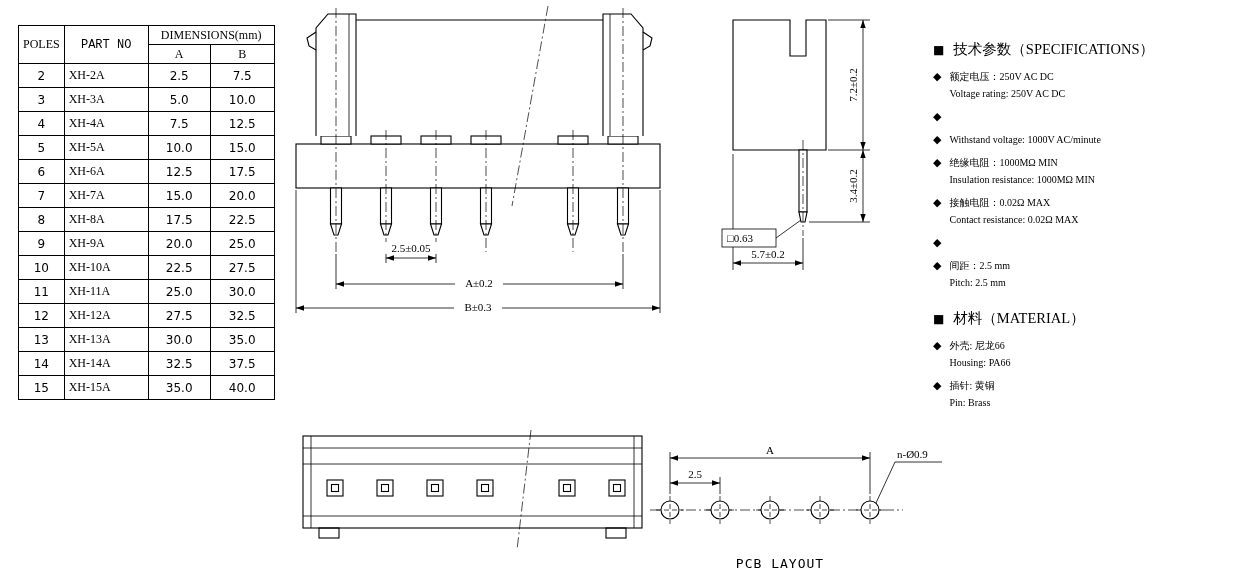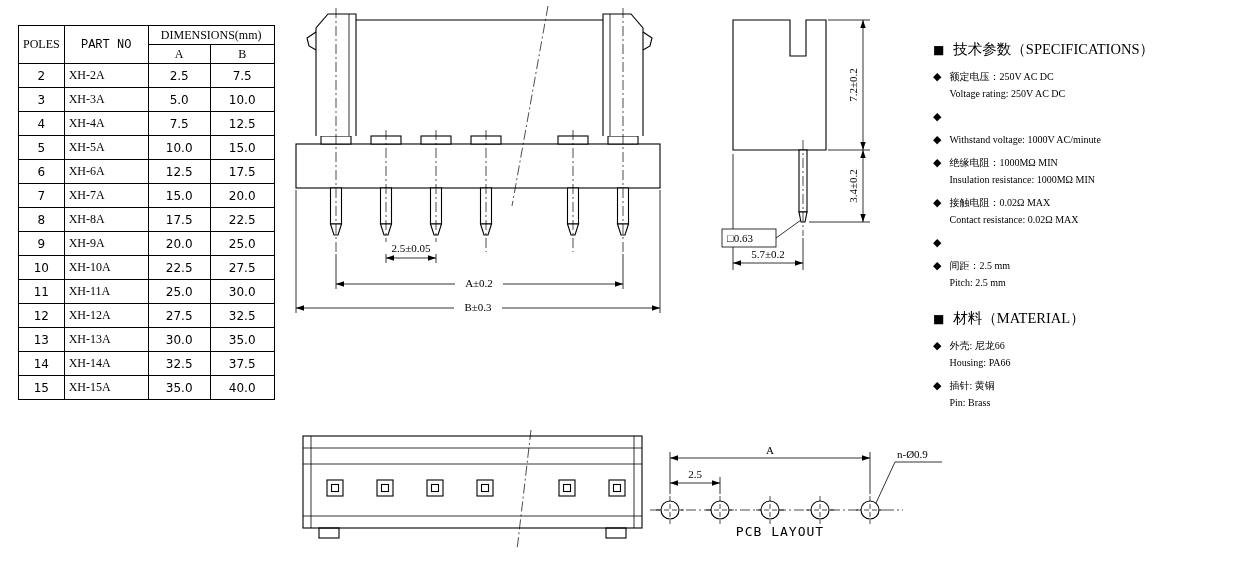--- a/index.html
+++ b/index.html
@@ -15,21 +15,21 @@
   th.h-poles { width:40px; } th.h-part { width:84px;font-family:Liberation Mono, monospace; } th.h-a { width:62px; } th.h-b { width:64px; }
   td.c-poles { text-align:center; font-family:"DejaVu Sans","Liberation Sans",sans-serif; font-size:11px; }
   td.c-part  { text-align:left; padding-left:8px;margin-top:44px; }
   td.c-a, td.c-b { text-align:center; font-family:"DejaVu Sans","Liberation Sans",sans-serif; font-size:11px; }
 
   
   .svg-front  { position:absolute; left:288px; top:6px; }
   .svg-side   { position:absolute; left:718px; top:8px; }
   .svg-bottom { position:absolute; left:295px; top:428px; }
   .svg-pcb    { position:absolute; left:645px; top:428px; }
-  .pcb-caption { position:absolute; left:645px; top:524px; width:270px; text-align:center;
+  .pcb-caption { position:absolute; left:645px; top:556px; width:270px; text-align:center;
                  font-family:"DejaVu Sans Mono","Liberation Mono",monospace; font-size:13px; letter-spacing:1px; }
 
   .ol   { stroke:#000; stroke-width:1.1; fill:none; }
   .olf  { stroke:#000; stroke-width:1.1; fill:#fff; }
   .thin { stroke:#000; stroke-width:0.8; fill:none; }
   .cl   { stroke:#000; stroke-width:0.7; fill:none; stroke-dasharray:10 3 2 3; }
   .dash { stroke:#000; stroke-width:0.7; fill:none; stroke-dasharray:5 3; }
   .arrow { fill:#000; stroke:none; }
   .mask  { fill:#fff; stroke:none; }
   .dim-text { font-family:"Liberation Serif", serif; font-size:11px; fill:#000; }

